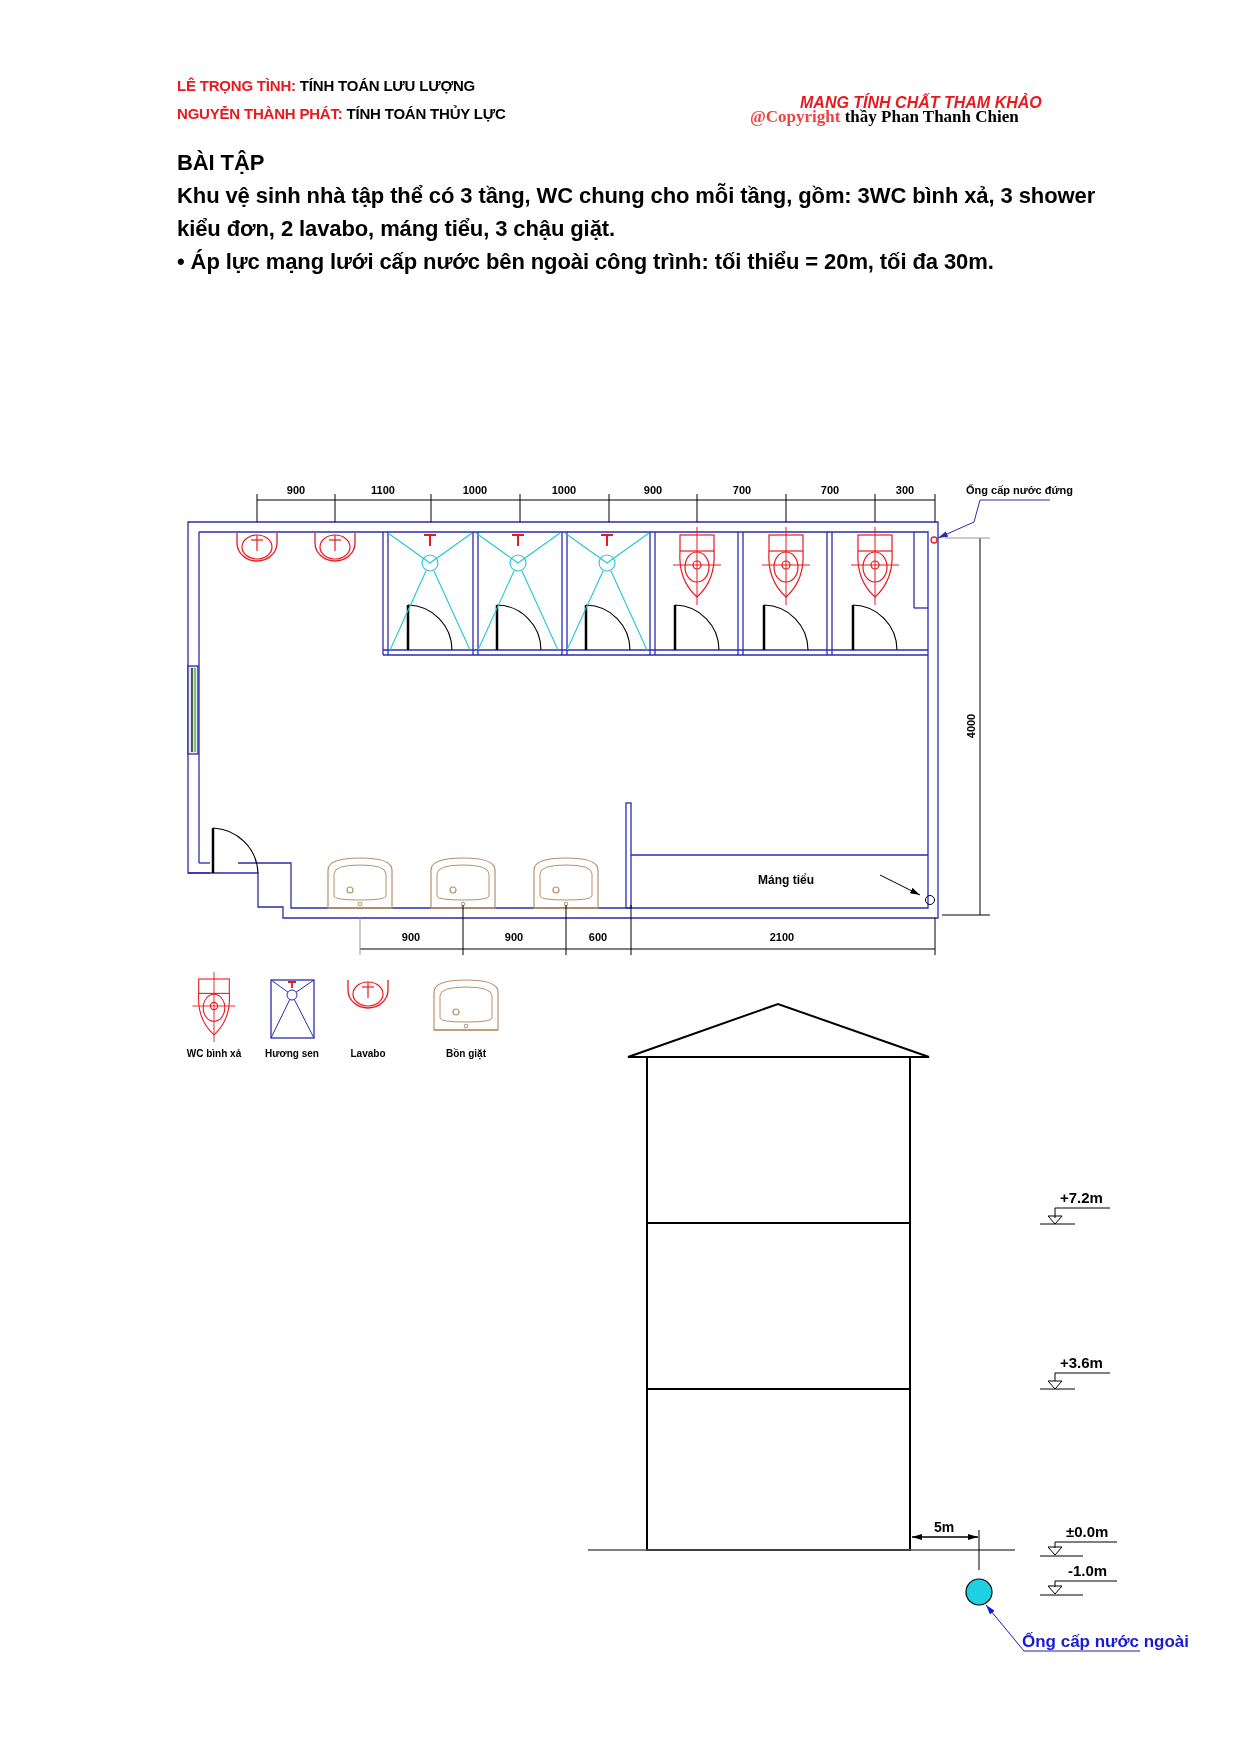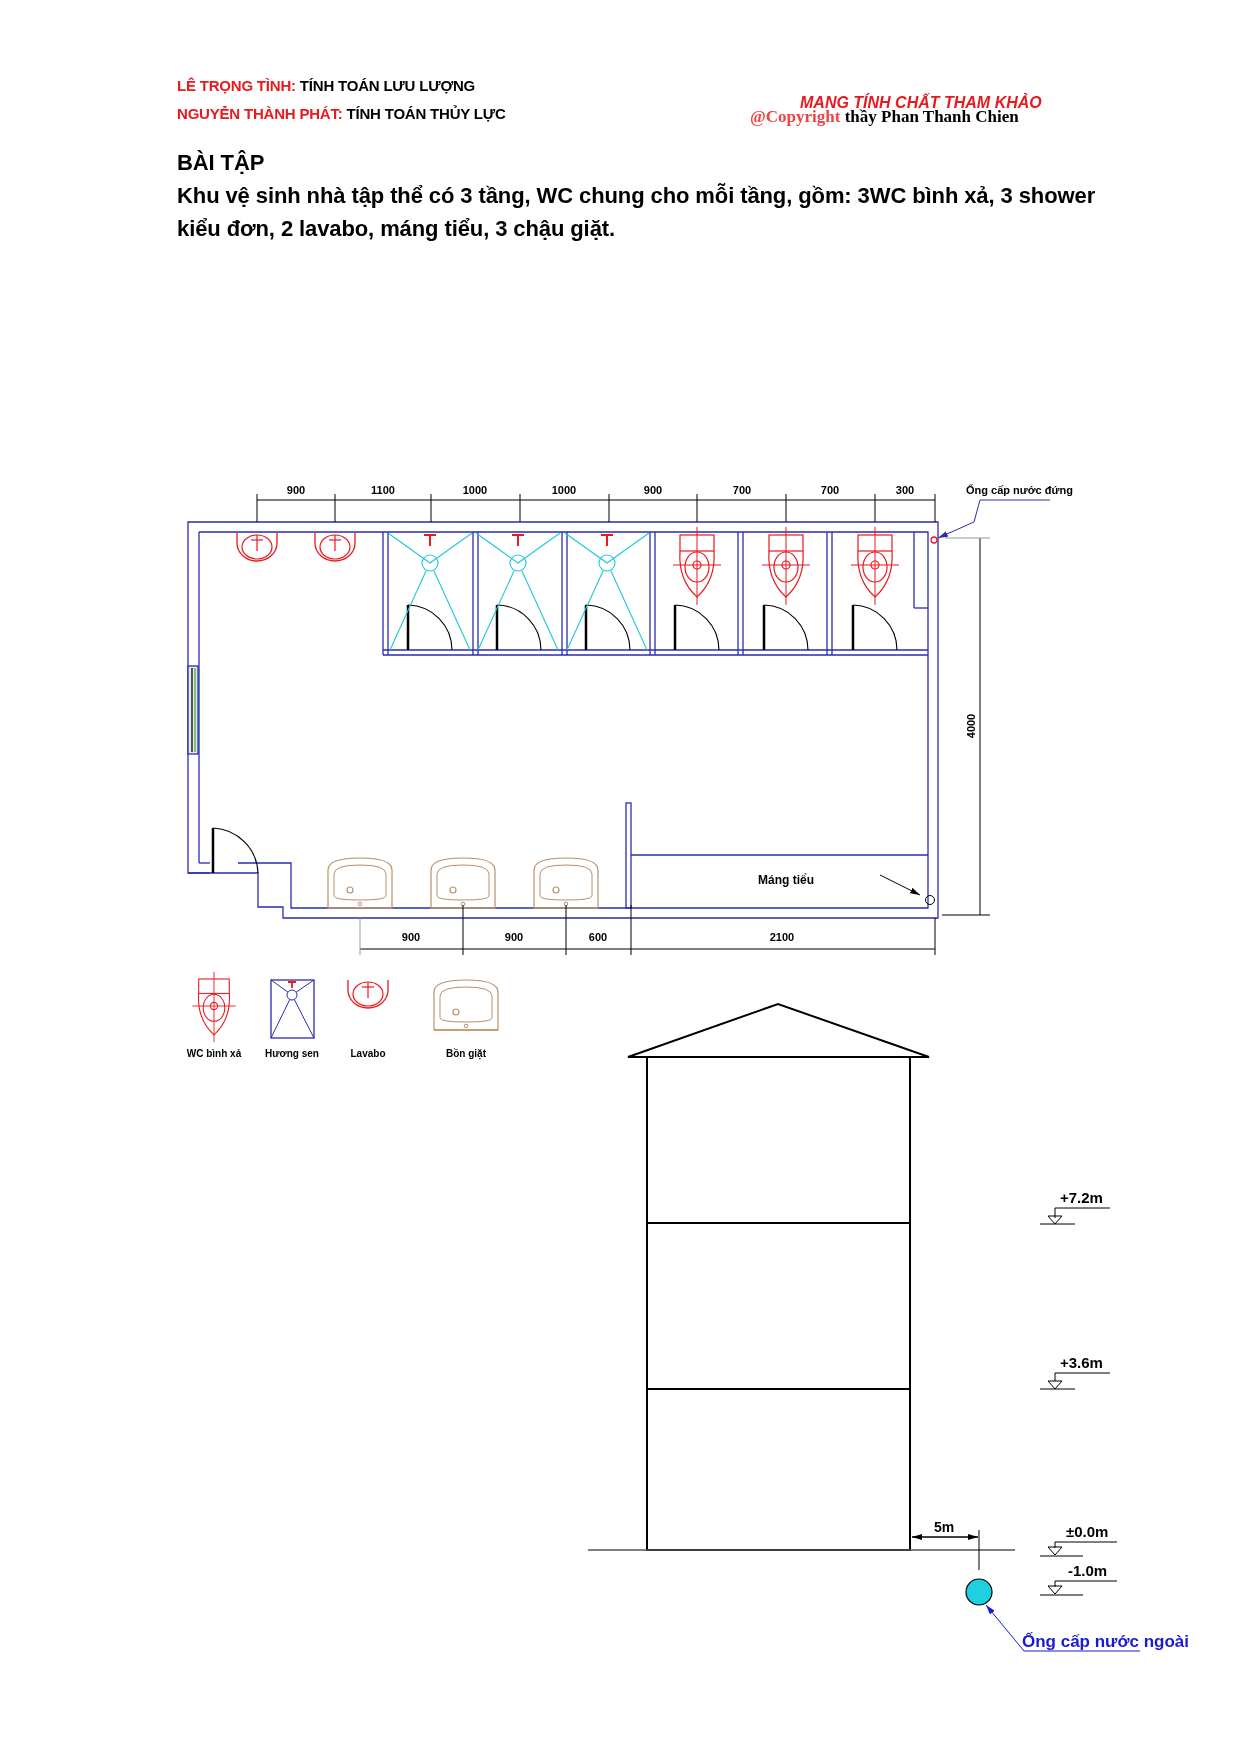--- a/index.html
+++ b/index.html
@@ -28,20 +28,21 @@
   <span class="red">NGUYỄN THÀNH PHÁT:</span><span> TÍNH TOÁN THỦY LỰC</span>
 </div>
 <div class="hdr-right-1">MANG TÍNH CHẤT THAM KHẢO</div>
 <div class="hdr-right-2">
   <span class="red">@Copyright</span><span> thầy Phan Thanh Chien</span>
 </div>
 
 <div class="body-text">
   <p>BÀI TẬP</p>
   <p>Khu vệ sinh nhà tập thể có 3 tầng, WC chung cho mỗi tầng, gồm: 3WC bình xả, 3 shower kiểu đơn, 2 lavabo, máng tiểu, 3 chậu giặt.</p>
+  <p>• Áp lực mạng lưới cấp nước bên ngoài công trình: tối thiểu = 20m, tối đa 30m.</p>
 </div>
 
 <svg id="plan" width="1240" height="980" xmlns="http://www.w3.org/2000/svg">
   <defs>
     <marker id="arr" markerWidth="10" markerHeight="6" refX="10" refY="3" orient="auto">
       <path d="M0,0 L10,3 L0,6 Z" fill="#000"></path>
     </marker>
     <marker id="arrb" markerWidth="10" markerHeight="6" refX="10" refY="3" orient="auto">
       <path d="M0,0 L10,3 L0,6 Z" fill="#2b2bb0"></path>
     </marker>

